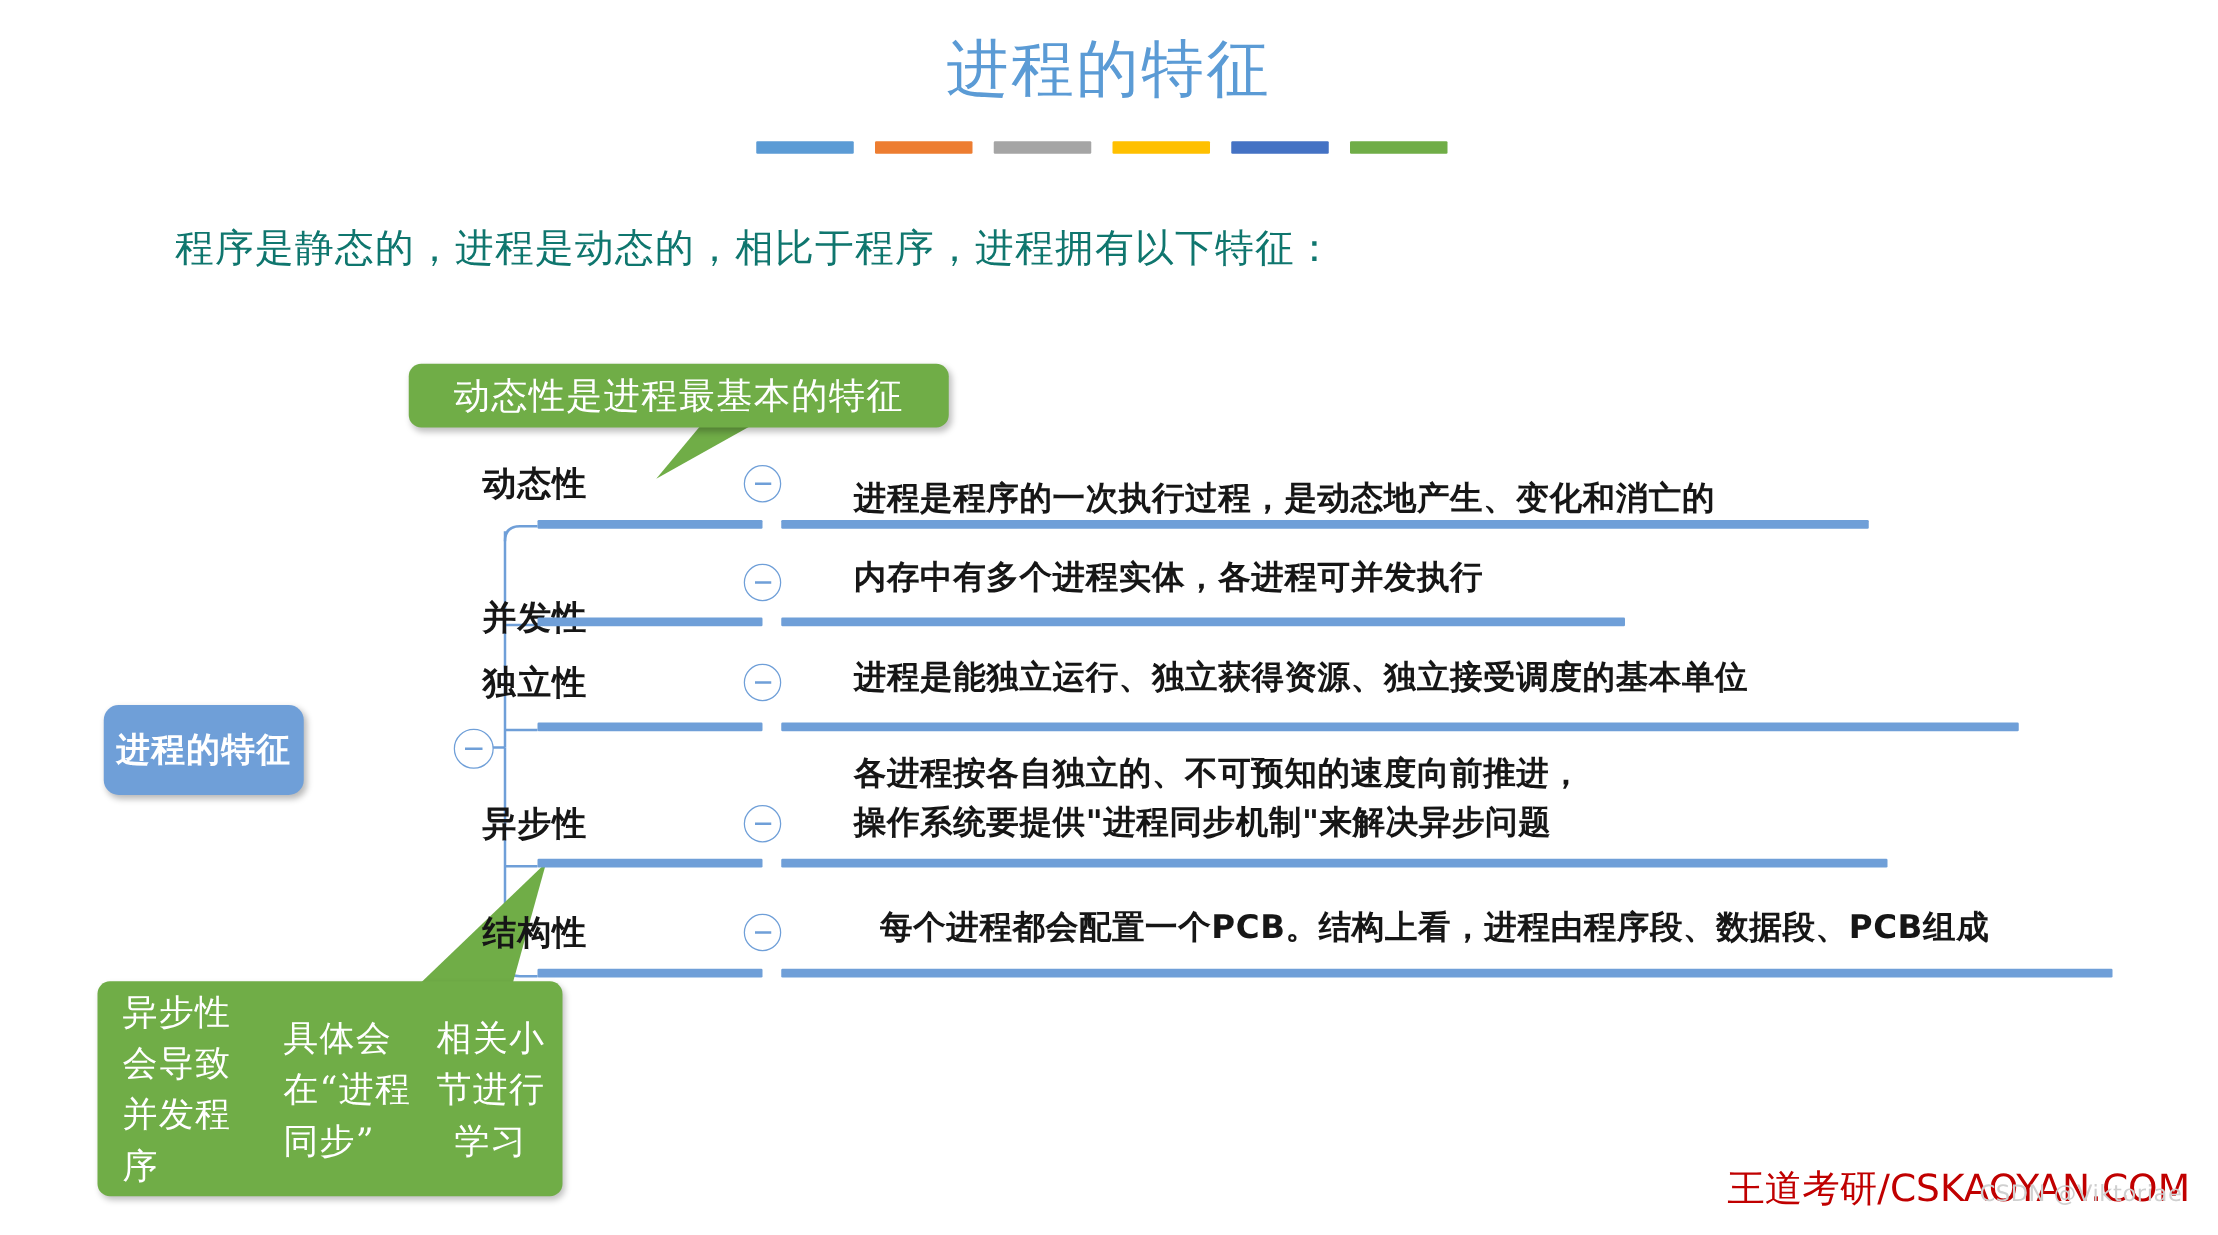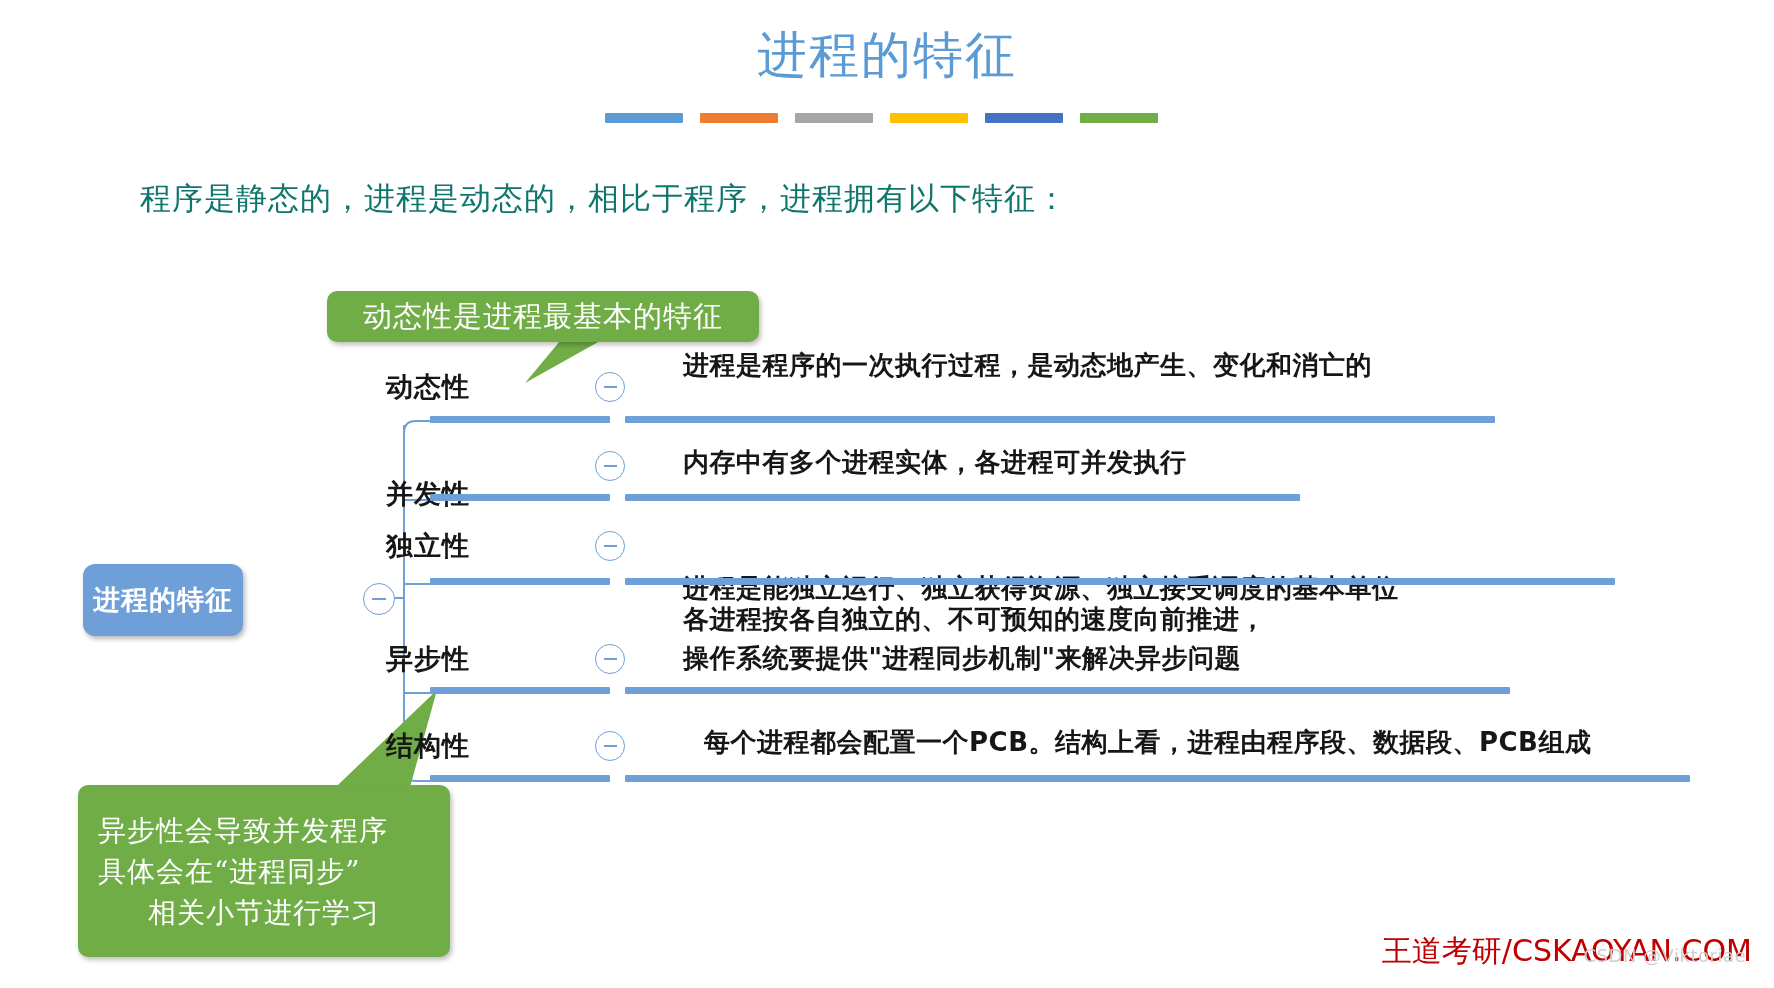--- a/index.html
+++ b/index.html
@@ -103,21 +103,21 @@
     border-radius:10px;
     box-shadow:2px 3px 5px rgba(0,0,0,.25);
   }
   .callout-top{
     left:327px;top:291px;width:432px;height:51px;
     display:flex;align-items:center;justify-content:center;
     font-size:29px;letter-spacing:1px;
   }
   .callout-bottom{
     left:78px;top:785px;width:372px;height:172px;
-    display:flex;flex-direction:column;align-items:center;justify-content:center;
+    display:flex;flex-direction:row;align-items:center;justify-content:center;
     font-size:28px;line-height:41px;letter-spacing:1px;
     padding:4px 0;box-sizing:border-box;
   }
   .callout-bottom .cl{display:block;width:100%;text-align:left;padding-left:20px;box-sizing:border-box;}
   .callout-bottom .cl.center{text-align:center;padding-left:0;}
 
   
   .wm-red{
     position:absolute;right:22px;bottom:16px;
     font-family:"DejaVu Sans","Liberation Sans",sans-serif;
@@ -172,41 +172,41 @@
   <div class="root-node">进程的特征</div>
   <div class="root-toggle">
       <i></i>
     </div>
 
   <div class="row">
     <div class="row-label" style="left:330px;top:369px;">动态性</div>
     <div class="row-toggle" style="left:595px;top:372px;">
         <i></i>
       </div>
-    <div class="row-desc" style="left:683px;top:347px;text-align:right;">进程是程序的一次执行过程，是动态地产生、变化和消亡的</div>
+    <div class="row-desc" style="left:683px;top:381px;text-align:right;">进程是程序的一次执行过程，是动态地产生、变化和消亡的</div>
     <div class="underline seg-a" style="left:430px;top:416px;width:180px;"></div>
     <div class="underline seg-b" style="left:625px;top:416px;width:870px;"></div>
   </div>
 
   <div class="row">
     <div class="row-label" style="left:330px;top:448px;margin-top:28px;">并发性</div>
     <div class="row-toggle" style="left:595px;top:451px;">
         <i></i>
       </div>
     <div class="row-desc" style="left:683px;top:444px;">内存中有多个进程实体，各进程可并发执行</div>
     <div class="underline seg-a" style="left:430px;top:494px;width:180px;"></div>
     <div class="underline seg-b" style="left:625px;top:494px;width:675px;"></div>
   </div>
 
   <div class="row">
     <div class="row-label" style="left:330px;top:528px;">独立性</div>
     <div class="row-toggle" style="left:595px;top:531px;">
         <i></i>
       </div>
-    <div class="row-desc" style="left:683px;top:524px;margin-top:46px;">进程是能独立运行、独立获得资源、独立接受调度的基本单位</div>
+    <div class="row-desc" style="left:683px;top:524px;">进程是能独立运行、独立获得资源、独立接受调度的基本单位</div>
     <div class="underline seg-a" style="left:430px;top:578px;width:180px;"></div>
     <div class="underline seg-b" style="left:625px;top:578px;width:990px;"></div>
   </div>
 
   <div class="row">
     <div class="row-label" style="left:330px;top:641px;">异步性</div>
     <div class="row-toggle" style="left:595px;top:644px;">
         <i></i>
       </div>
     <div class="row-desc" style="left:683px;top:601px;">各进程按各自独立的、不可预知的速度向前推进，</div>

